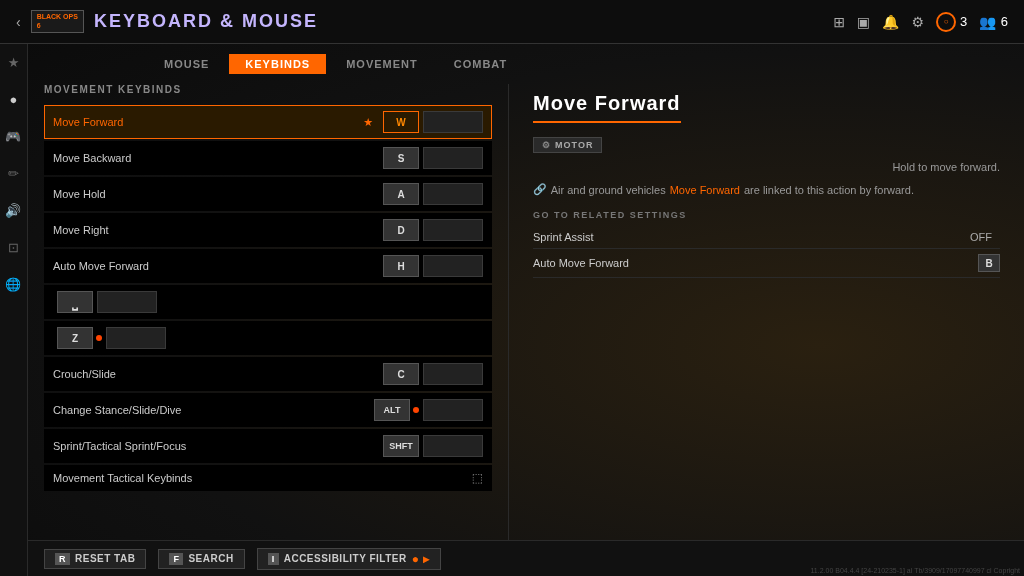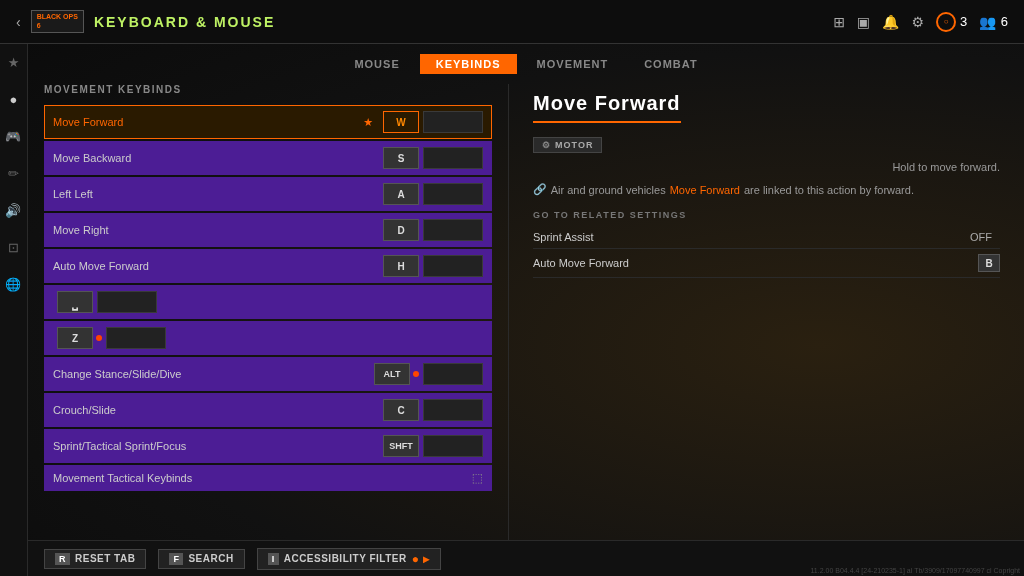--- a/index.html
+++ b/index.html
@@ -62,23 +62,23 @@
       line-height: 1.2;
     }
 
     .bo6-badge span {
       display: block;
       font-size: 7px;
       color: #ff6600;
     }
 
     .page-title-text {
-      font-size: 14px;
-      font-weight: bold;
-      color: #bef264;
+      font-size: 18px;
+      font-weight: bold;
+      color: #c4b5fd;
       letter-spacing: 2px;
       text-transform: uppercase;
     }
 
     .top-bar-right {
       margin-left: auto;
       display: flex;
       align-items: center;
       gap: 12px;
     }
@@ -149,21 +149,20 @@
       flex-direction: column;
     }
 
     
     .tab-bar {
       display: flex;
       align-items: center;
       gap: 4px;
       padding: 10px 120px;
       background: transparent;
-      justify-content: center;
     }
 
     .tab-item {
       padding: 4px 16px;
       font-size: 11px;
       font-weight: bold;
       color: #888;
       cursor: pointer;
       letter-spacing: 1px;
       text-transform: uppercase;
@@ -202,21 +201,21 @@
       text-transform: uppercase;
       margin-bottom: 6px;
       padding-bottom: 4px;
     }
 
     .keybind-row {
       display: flex;
       align-items: center;
       padding: 5px 8px;
       margin-bottom: 2px;
-      background: #4c1d95;
+      background: #000000;
       border: 1px solid transparent;
       cursor: pointer;
     }
 
     .keybind-row.active {
       background: #2a1a00;
       border: 1px solid #ff6600;
     }
 
     .keybind-name {
@@ -495,21 +494,21 @@
         <div class="key-box empty" style="width:60px"></div>
       </div>
 
       <div class="keybind-row">
         <span class="keybind-name">Move Backward</span>
         <div class="key-box">S</div>
         <div class="key-box empty" style="width:60px"></div>
       </div>
 
       <div class="keybind-row">
-        <span class="keybind-name">Left Left</span>
+        <span class="keybind-name">Move Hold</span>
         <div class="key-box">A</div>
         <div class="key-box empty" style="width:60px"></div>
       </div>
 
       <div class="keybind-row">
         <span class="keybind-name">Move Right</span>
         <div class="key-box">D</div>
         <div class="key-box empty" style="width:60px"></div>
       </div>
 
@@ -520,33 +519,33 @@
       </div>
 
       <div class="keybind-row">
         <div class="key-box" style="font-size:14px;">⎵</div>
         <div class="key-box empty" style="width:60px"></div>
       </div>
 
       <div class="keybind-row">
         <div class="key-box">Z</div>
         <div class="key-dot"></div>
+        <div class="key-box empty" style="width:60px"></div>
+      </div>
+
+      <div class="keybind-row">
+        <span class="keybind-name">Crouch/Slide</span>
+        <div class="key-box">C</div>
         <div class="key-box empty" style="width:60px"></div>
       </div>
 
       <div class="keybind-row">
         <span class="keybind-name">Change Stance/Slide/Dive</span>
         <div class="key-box" style="font-size:9px">ALT</div>
         <div class="key-dot"></div>
-        <div class="key-box empty" style="width:60px"></div>
-      </div>
-
-      <div class="keybind-row">
-        <span class="keybind-name">Crouch/Slide</span>
-        <div class="key-box">C</div>
         <div class="key-box empty" style="width:60px"></div>
       </div>
 
       <div class="keybind-row">
         <span class="keybind-name">Sprint/Tactical Sprint/Focus</span>
         <div class="key-box" style="font-size:9px">SHFT</div>
         <div class="key-box empty" style="width:60px"></div>
       </div>
 
       <div class="keybind-row">

